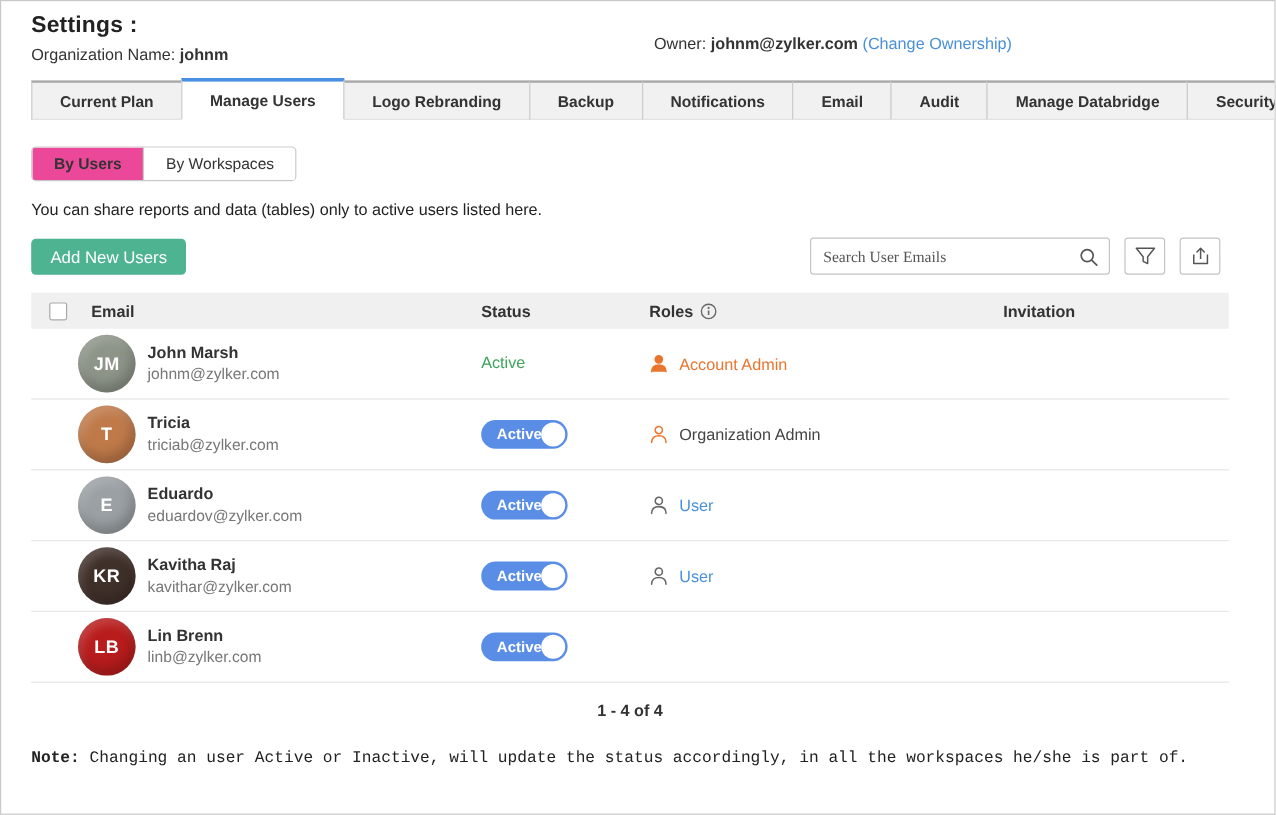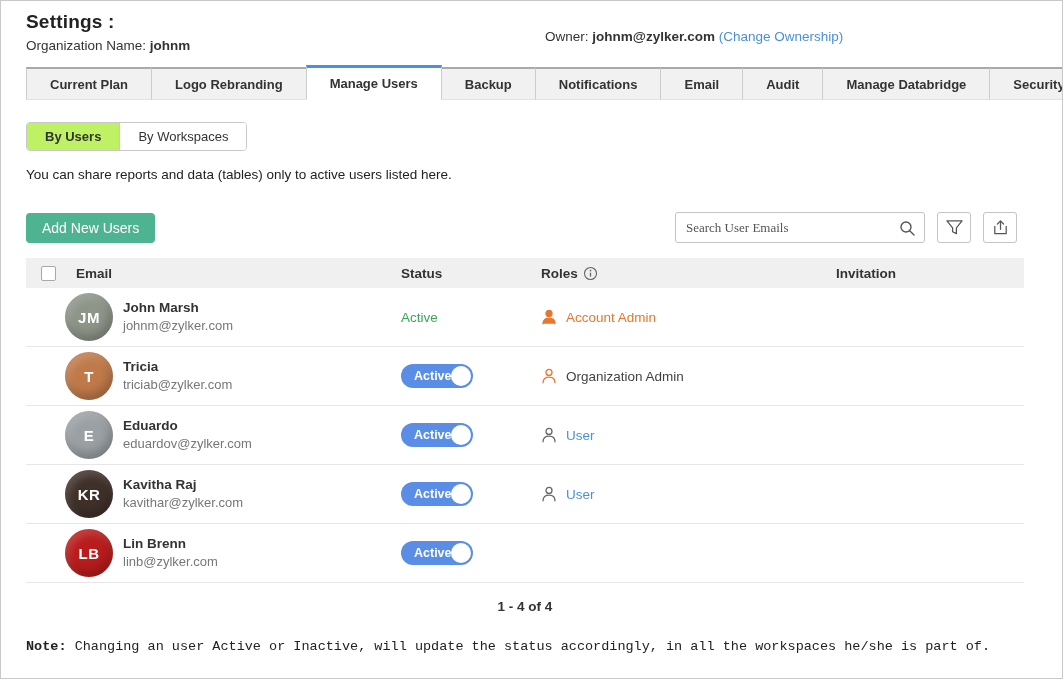--- a/index.html
+++ b/index.html
@@ -28,24 +28,24 @@
     margin-left:-1px; cursor:pointer; white-space:nowrap;
   }
   .tab:first-child { margin-left:0; }
   .tab.active {
     background:#fff; height:35px; border-top:3px solid #4a90e2; border-bottom:1px solid #fff;
     position:relative; z-index:2;
   }
   
   .subtabs { margin:22px 0 0 25px; display:inline-flex; border:1px solid #c9c9c9; border-radius:4px; overflow:hidden; background:#fff; }
   .subtab { height:27px; line-height:27px; padding:0 18px; font-size:13px; color:#333; cursor:pointer; background:#fff; }
-  .subtab.active { background:#bef264; font-weight:bold; border-right:1px solid #c9c9c9; }
+  .subtab.active { background:#ec4899; font-weight:bold; border-right:1px solid #c9c9c9; }
   
   .info { margin:16px 0 0 25px; font-size:13.5px; color:#222; }
-  .toolbar { margin:30px 45px 0 25px; display:flex; justify-content:space-between; align-items:center; }
+  .toolbar { margin:16px 45px 0 25px; display:flex; justify-content:space-between; align-items:center; }
   .add-btn {
     background:#4db391; color:#fff; border:none; border-radius:4px;
     height:30px; padding:0 16px; font-size:14px; font-family:inherit; cursor:pointer;
   }
   .toolbar-right { display:flex; align-items:center; gap:12px; }
   .search-box { position:relative; width:250px; height:31px; border:1px solid #c4c4c4; border-radius:3px; background:#fff; }
   .search-box input {
     border:none; outline:none; width:100%; height:100%; padding:0 32px 0 10px;
     font-size:13px; font-family:Liberation Serif, serif; color:#0369a1; background:transparent;
   }
@@ -100,22 +100,22 @@
   </div>
   <div class="owner-line">
     <span>Owner:</span>
     <b>johnm@zylker.com</b>
     <a class="link">(Change Ownership)</a>
   </div>
 </div>
 
 <div class="tabbar-wrap">
     <div class="tab">Current Plan</div>
+    <div class="tab active">Manage Users</div>
     <div class="tab">Logo Rebranding</div>
-    <div class="tab active">Manage Users</div>
     <div class="tab">Backup</div>
     <div class="tab">Notifications</div>
     <div class="tab">Email</div>
     <div class="tab">Audit</div>
     <div class="tab">Manage Databridge</div>
     <div class="tab">Security Controls</div>
   </div>
 
 <div class="subtabs">
     <div class="subtab active">By Users</div>

